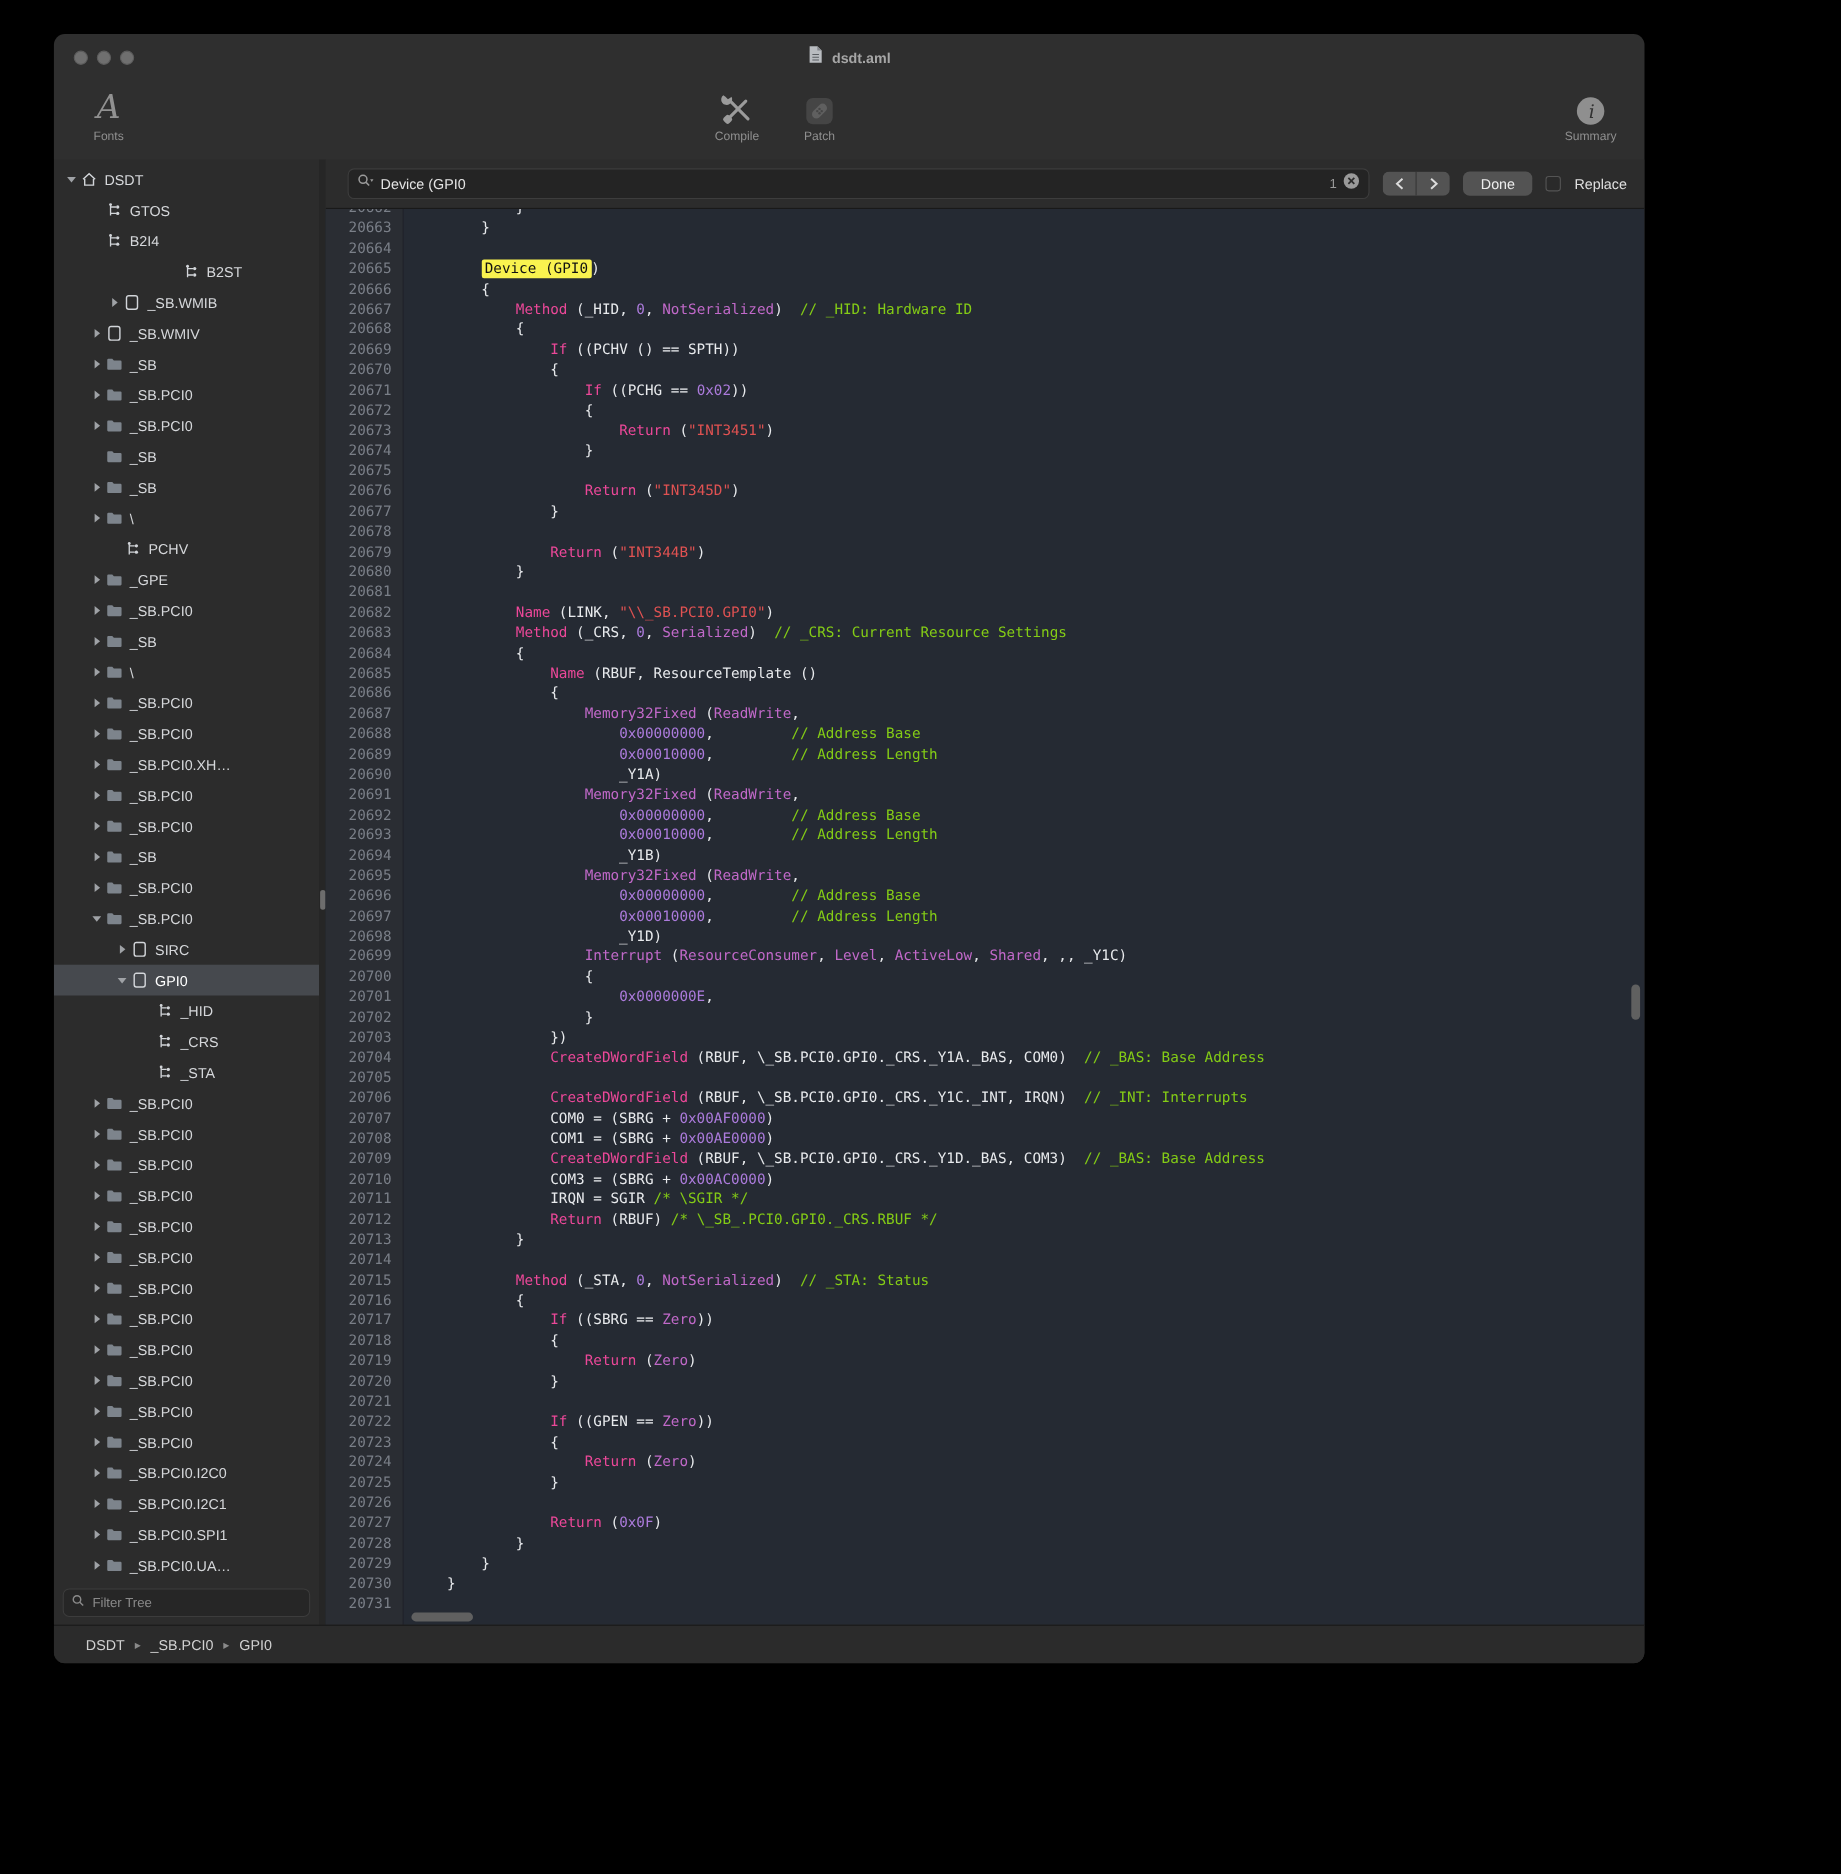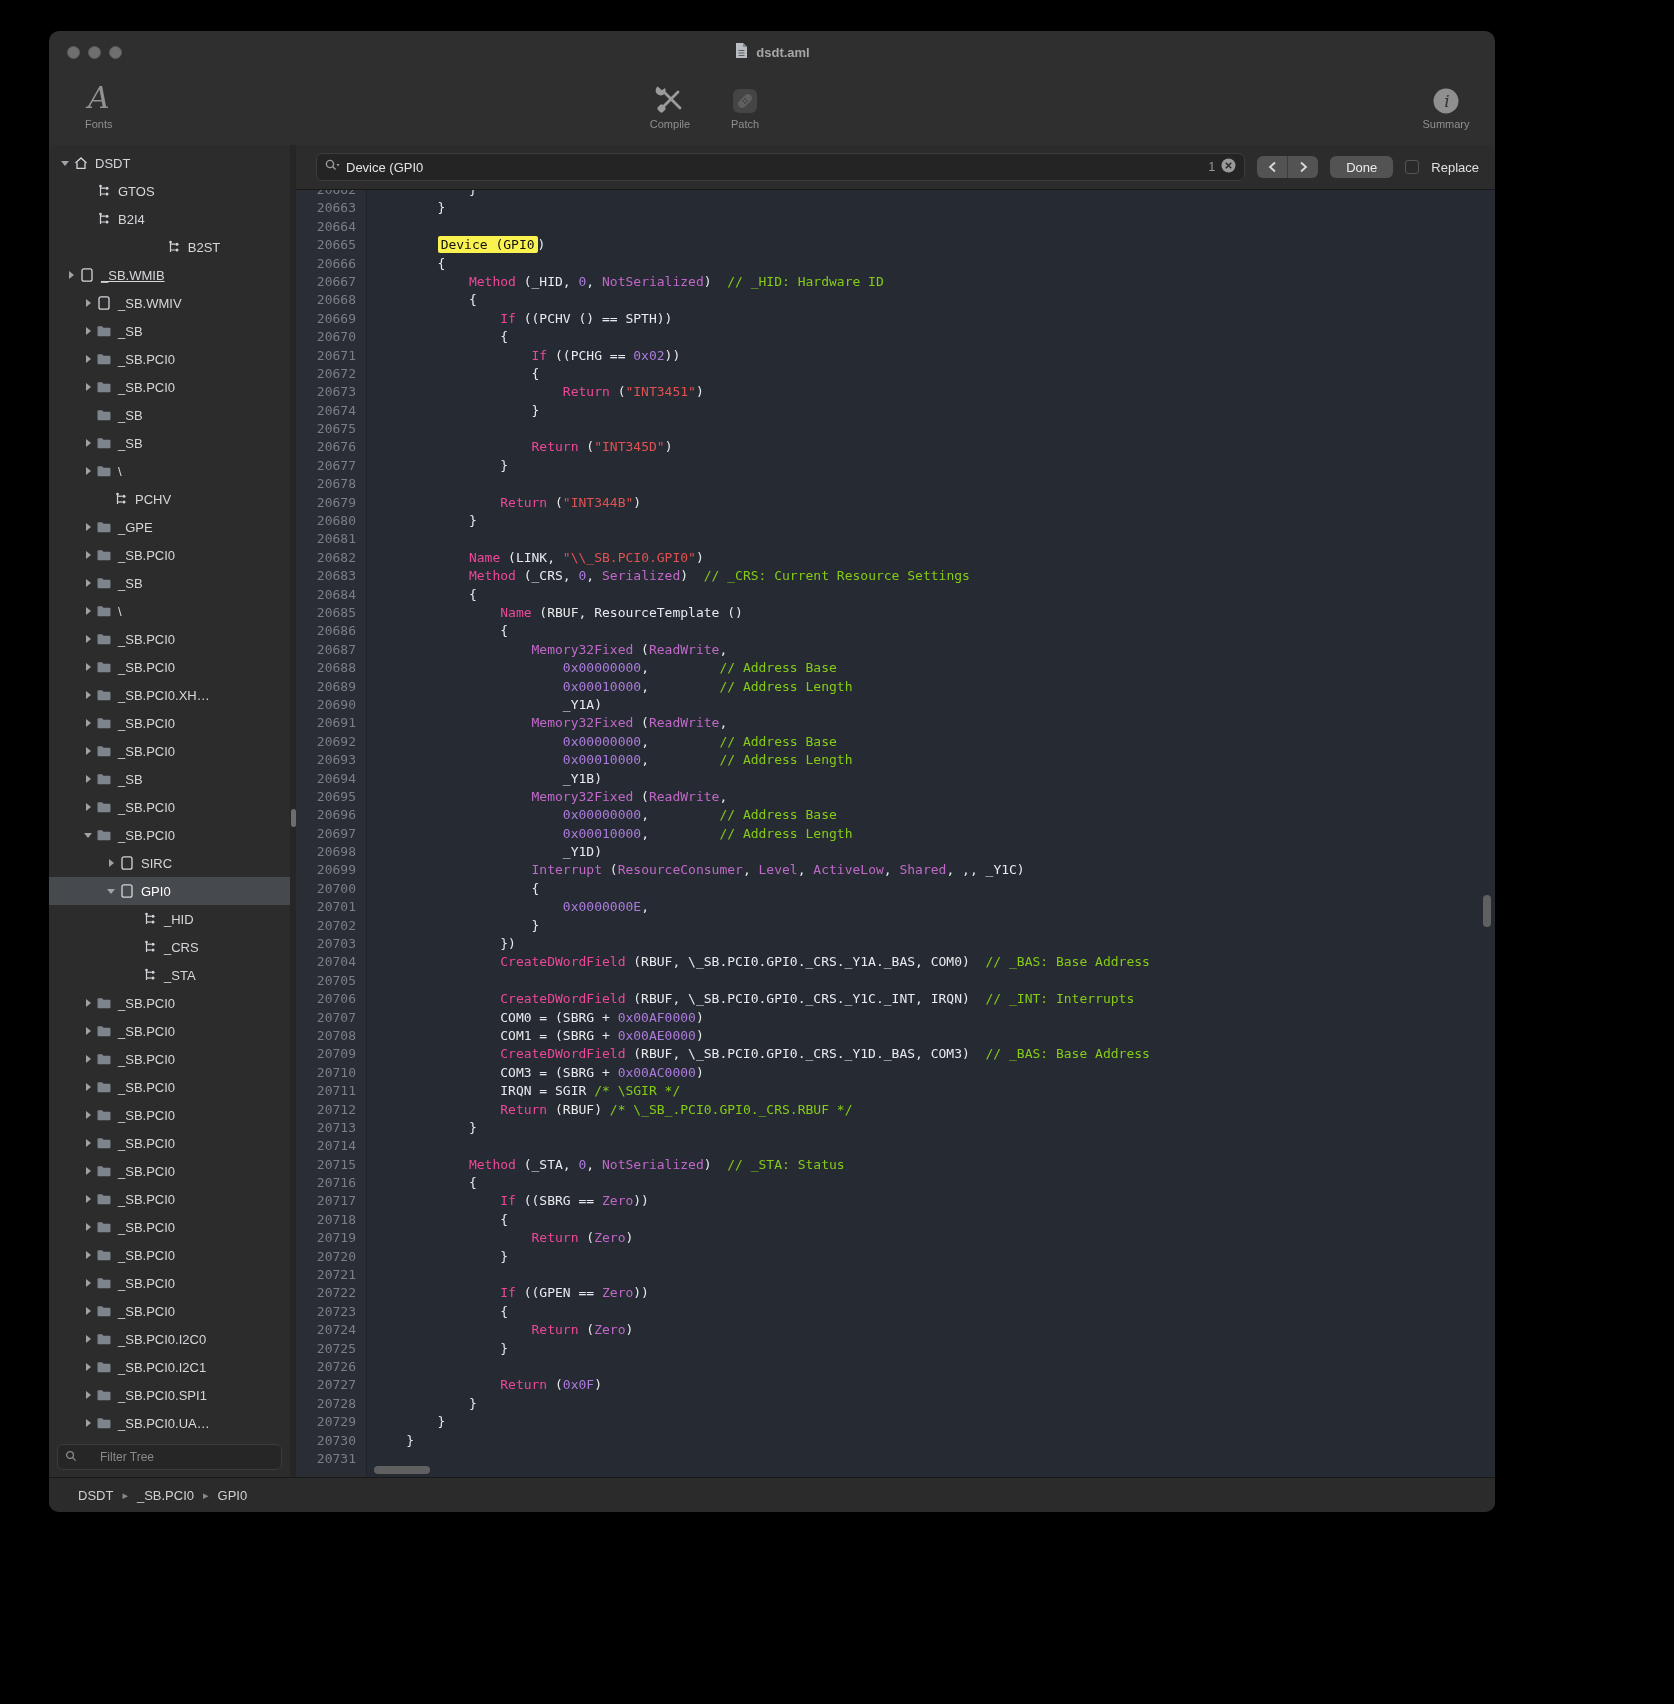--- a/index.html
+++ b/index.html
@@ -26,21 +26,21 @@
   
   .main{position:absolute;top:114px;left:0;right:0;bottom:34px;display:flex;}
   .sidebar{width:241px;background:#2c2c2c;display:flex;flex-direction:column;flex:0 0 241px;}
   .tree{flex:1;overflow:hidden;padding-top:4px;}
   .tree-row{height:28px;display:flex;align-items:center;color:#d5d7da;font-size:13px;white-space:nowrap;overflow:hidden;}
   .tree-row.selected{background:#46494e;color:#fff;}
   .disc{width:16px;flex:0 0 16px;display:inline-flex;justify-content:center;align-items:center;}
   .disc.closed::before{content:'';border-left:5px solid #9fa2a6;border-top:4px solid transparent;border-bottom:4px solid transparent;}
   .disc.open::before{content:'';border-top:5px solid #9fa2a6;border-left:4px solid transparent;border-right:4px solid transparent;}
   .tree-icon{width:16px;height:16px;flex:0 0 16px;margin-right:6px;display:inline-flex;align-items:center;justify-content:center;}
-  .filter-wrap{margin:6px 8px 8px 8px;height:24px;background:#262626;border:1px solid #3c3c3c;border-radius:6px;display:flex;align-items:center;padding:0 7px;gap:21px;}
+  .filter-wrap{margin:6px 8px 8px 8px;height:24px;background:#262626;border:1px solid #3c3c3c;border-radius:6px;display:flex;align-items:center;padding:0 7px;gap:5px;}
   .filter-input{flex:1;background:transparent;border:none;outline:none;color:#ddd;font-size:12px;font-family:"Liberation Sans",sans-serif;}
   .filter-input::placeholder{color:#8a8a8a;}
   .divider{width:6px;background:#262626;flex:0 0 6px;position:relative;}
   .divider-handle{position:absolute;left:0.5px;top:664px;width:5px;height:18px;border-radius:3px;background:#6d6d6d;}
   
   .editor{flex:1;display:flex;flex-direction:column;min-width:0;}
   .findbar{height:45px;background:#2c2c2c;border-bottom:1px solid #191919;display:flex;align-items:center;padding:0 16px 0 20px;gap:12px;flex:0 0 45px;box-sizing:border-box;}
   .find-field{flex:1;height:26px;background:#242424;border:1px solid #3d3d3d;border-radius:6px;display:flex;align-items:center;padding:0 8px;gap:6px;min-width:0;}
   .find-query{flex:1;font-size:13px;color:#e4e4e4;white-space:nowrap;overflow:hidden;}
   .find-count{font-size:12px;color:#9a9a9a;}
@@ -221,21 +221,21 @@
                   <path d="M4.5 5.2 h5"></path>
                   <path d="M4.5 11 h5"></path>
                 </g>
                 <circle cx="4.5" cy="3" r="1.3" fill="#d2d5d9"></circle>
                 <circle cx="11" cy="5.2" r="1.5" fill="#d2d5d9"></circle>
                 <circle cx="11" cy="11" r="1.5" fill="#d2d5d9"></circle>
               </svg>
             </span>
             <span class="tree-label">B2ST</span>
           </div>
-          <div class="tree-row" style="padding-left: 14px; text-decoration: underline;">
+          <div class="tree-row" style="padding-left: 47px;">
             <span class="disc closed"></span>
             <span class="tree-icon">
               <svg width="16" height="16" viewBox="0 0 16 16">
                 <rect x="3" y="1.8" width="10" height="12.4" rx="2" fill="none" stroke="#d2d5d9" stroke-width="1.3"></rect>
               </svg>
             </span>
             <span class="tree-label">_SB.WMIB</span>
           </div>
           <div class="tree-row" style="padding-left: 31px;">
             <span class="disc closed"></span>

